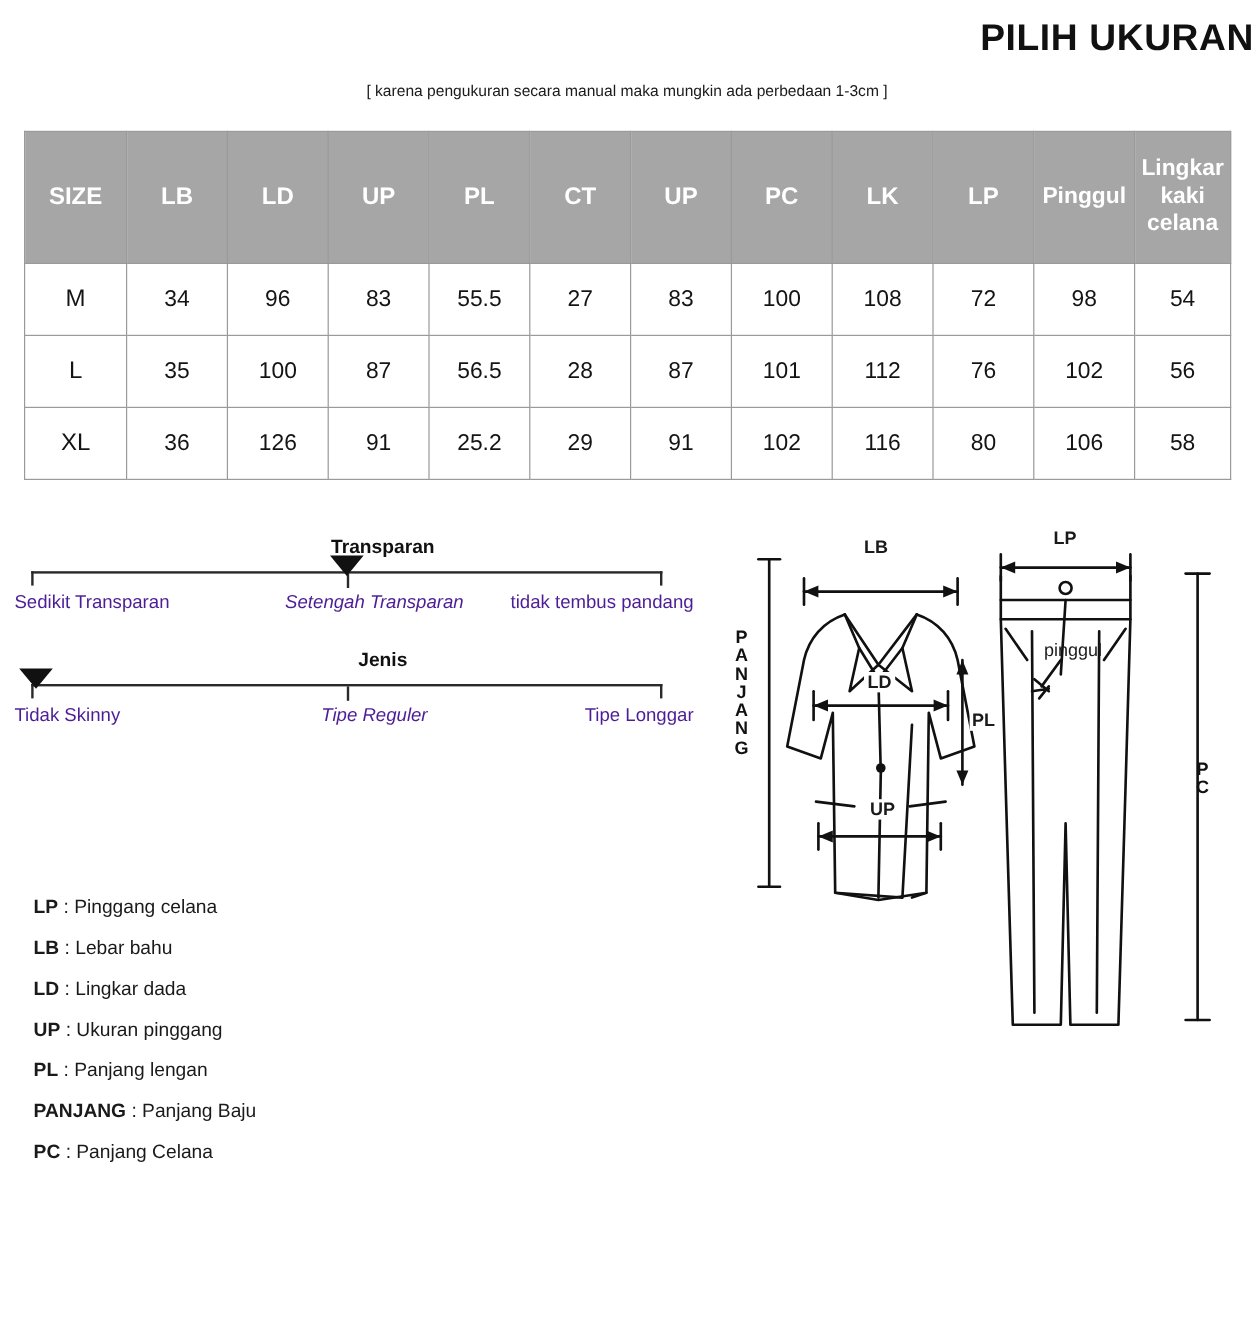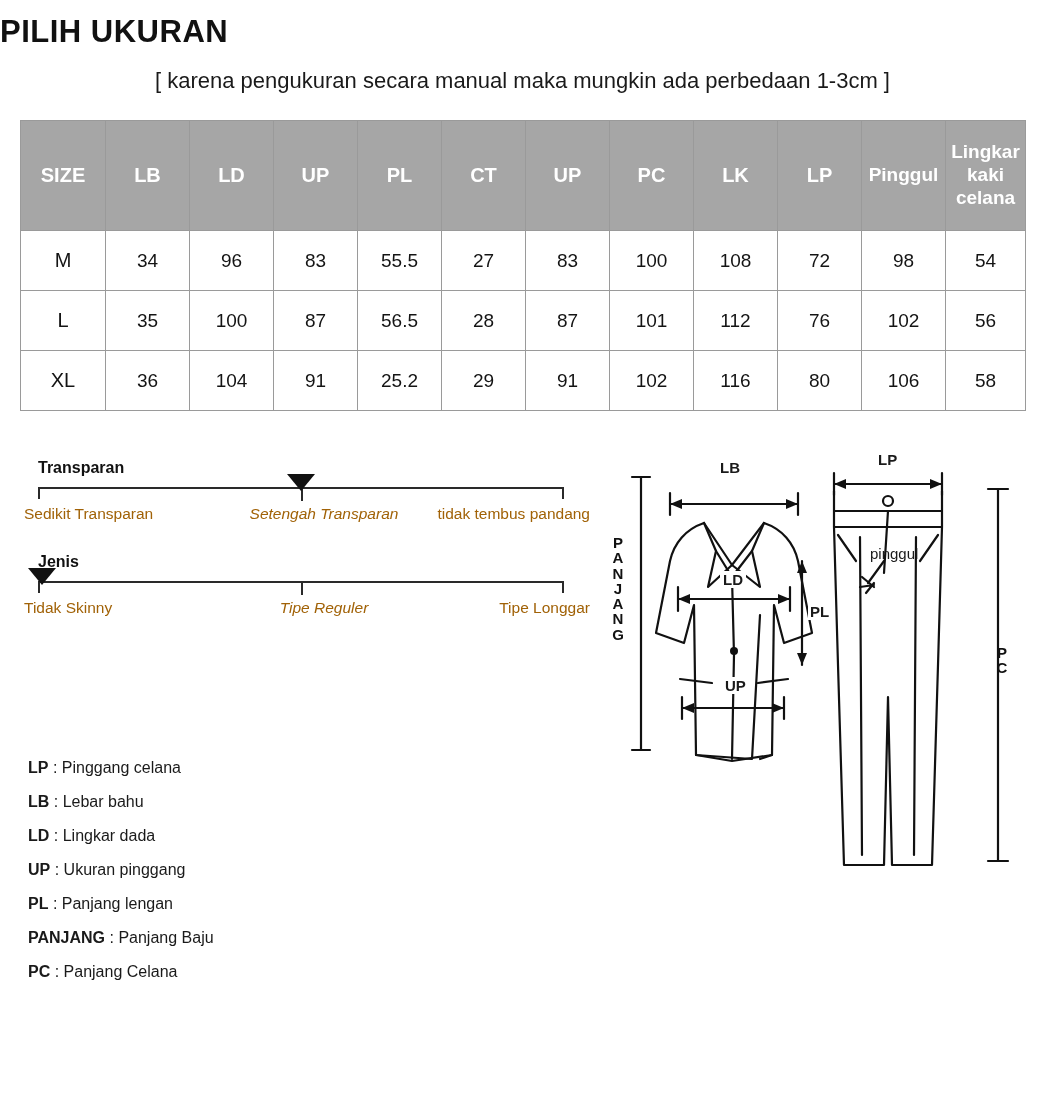--- a/index.html
+++ b/index.html
@@ -10,30 +10,30 @@
     color: #1a1a1a;
   }
   #page {
     position: relative;
     width: 1045px;
     height: 1116px;
     overflow: hidden;
     background: #fff;
   }
   .title {
-    text-align: left;
+    text-align: right;
     font-size: 31px;
     font-weight: bold;
     letter-spacing: 0.5px;
     margin: 14px 0 0 0;
     color: #111;
   }
   .subtitle {
     text-align: center;
-    font-size: 22px;
+    font-size: 13px;
     margin: 18px 0 0 0;
     color: #1a1a1a;
   }
 
   
   .table-wrap {
     margin: 26px 20px 0 20px;
   }
   table.size-table {
     border-collapse: collapse;
@@ -69,23 +69,24 @@
   
   .lower {
     position: relative;
     margin-top: 48px;
     height: 580px;
   }
 
   
   .scales {
     position: absolute;
-    left: 24px;
+    left: 12px;
     top: 0;
     width: 600px;
+    text-align: center;
   }
   .scale-block { margin-bottom: 26px; position: relative; }
   .scale-label {
     font-size: 16px;
     font-weight: bold;
     color: #111;
     margin-left: 14px;
     margin-bottom: 10px;
   }
   .scale-bar {
@@ -115,21 +116,21 @@
     transform: translateX(-14px);
   }
   .scale-opts {
     position: relative;
     height: 22px;
     margin-top: 6px;
   }
   .scale-opt {
     position: absolute;
     font-size: 15.5px;
-    color: #a16207;
+    color: #4c1d95;
     white-space: nowrap;
   }
   .opt-left { left: 0; }
   .opt-mid { left: 50%; transform: translateX(-50%); font-style: italic; }
   .opt-right { right: 34px; }
 
   
   .legend {
     position: absolute;
     left: 28px;
@@ -215,21 +216,21 @@
           <td>87</td>
           <td>101</td>
           <td>112</td>
           <td>76</td>
           <td>102</td>
           <td>56</td>
         </tr>
         <tr>
           <td class="size-cell">XL</td>
           <td>36</td>
-          <td>104</td>
+          <td>126</td>
           <td>91</td>
           <td>25.2</td>
           <td>29</td>
           <td>91</td>
           <td>102</td>
           <td>116</td>
           <td>80</td>
           <td>106</td>
           <td>58</td>
         </tr>

